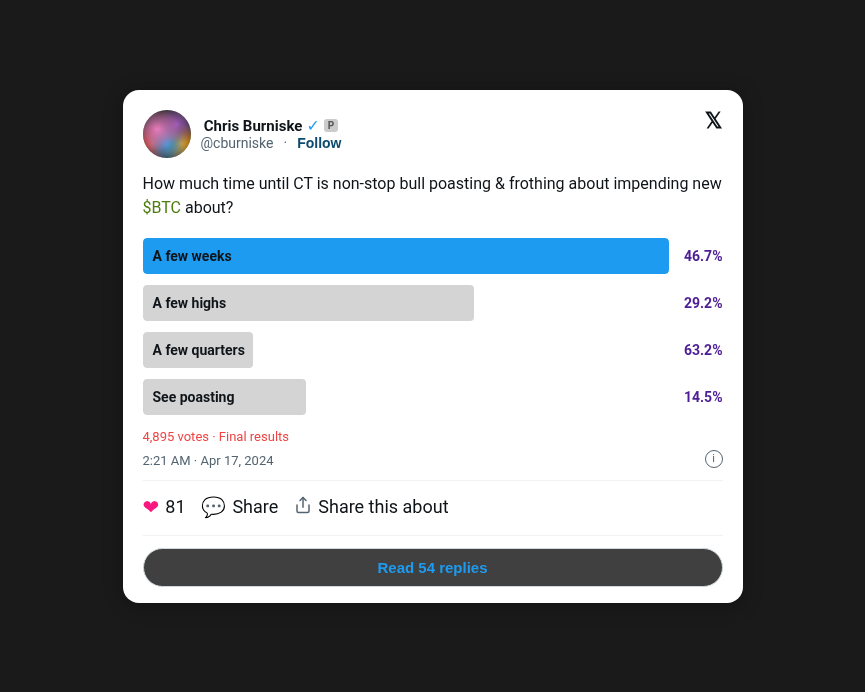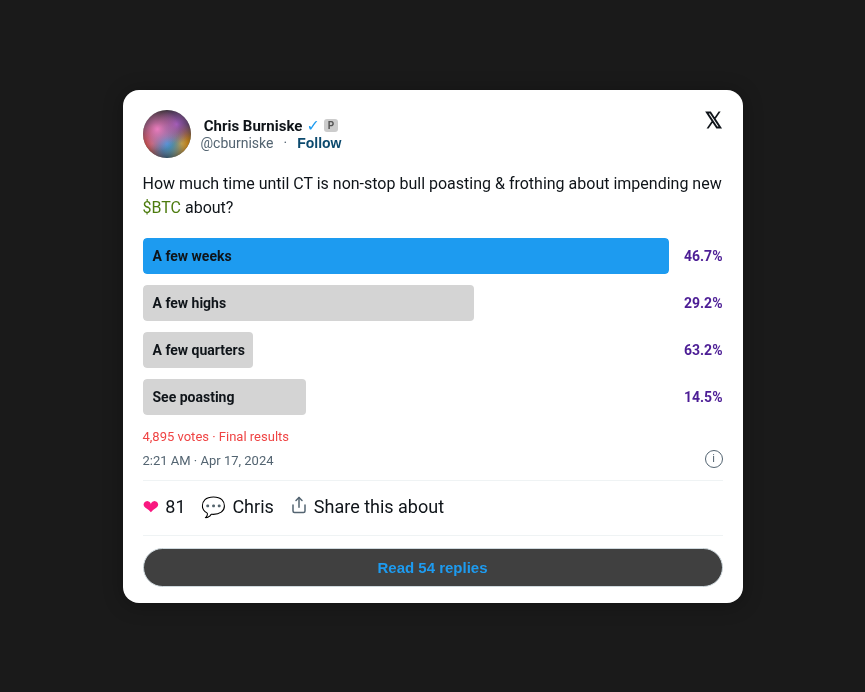--- a/index.html
+++ b/index.html
@@ -310,21 +310,21 @@
     <div class="info-icon">i</div>
   </div>
 
   <div class="actions-row">
     <div class="action-item">
       <span class="heart-icon">❤</span>
       <span class="action-label">81</span>
     </div>
     <div class="action-item">
       <span class="bubble-icon">💬</span>
-      <span class="action-label">Chris</span>
+      <span class="action-label">Share</span>
     </div>
     <div class="action-item">
       <span class="share-icon">
         <svg width="18" height="18" viewBox="0 0 24 24" fill="none" stroke="#536471" stroke-width="2" stroke-linecap="round" stroke-linejoin="round">
           <path d="M4 12v8a2 2 0 0 0 2 2h12a2 2 0 0 0 2-2v-8"></path>
           <polyline points="16 6 12 2 8 6"></polyline>
           <line x1="12" y1="2" x2="12" y2="15"></line>
         </svg>
       </span>
       <span class="action-label">Share this about</span>

